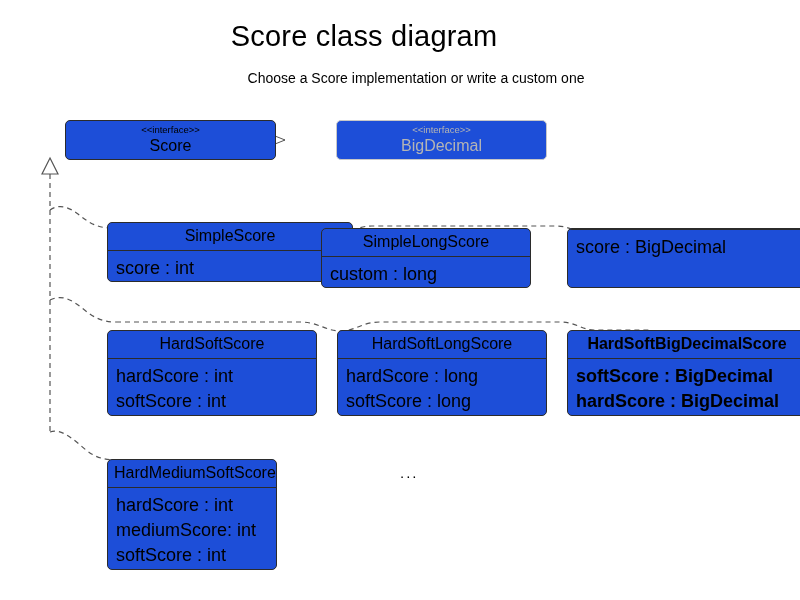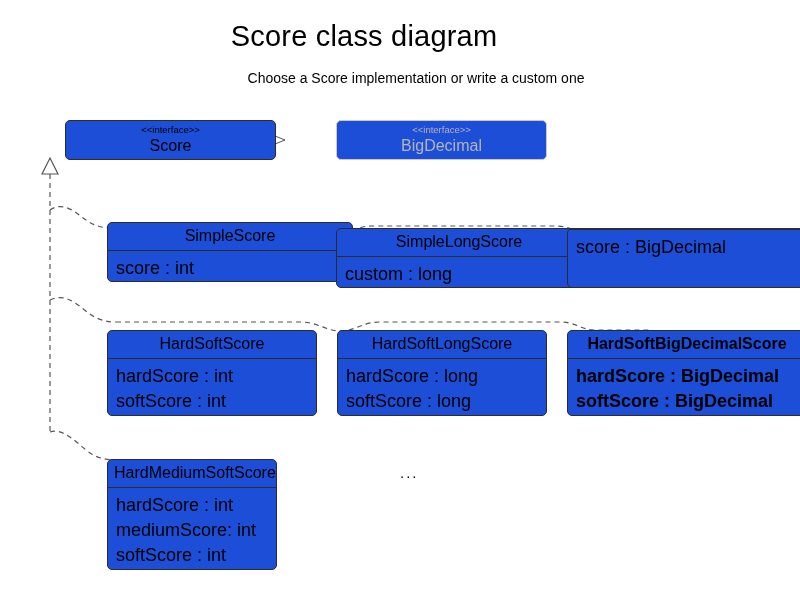--- a/index.html
+++ b/index.html
@@ -154,21 +154,21 @@
   <div class="uml-class" style="left:70px; top:222px; width:246px; height:60px;">
     <div class="uml-header">
       <span class="class-name">SimpleScore</span>
     </div>
     <div class="uml-sep"></div>
     <div class="uml-attrs">
       <span class="attr">score : int</span>
     </div>
   </div>
 
-  <div class="uml-class" style="left:299px; top:228px; width:246px; height:60px;">
+  <div class="uml-class" style="left:284px; top:228px; width:210px; height:60px;">
     <div class="uml-header">
       <span class="class-name">SimpleLongScore</span>
     </div>
     <div class="uml-sep"></div>
     <div class="uml-attrs">
       <span class="attr">custom : long</span>
     </div>
   </div>
 
   <div class="uml-class" style="left:530px; top:228px; width:240px; height:60px;">
@@ -199,22 +199,22 @@
       <span class="attr">softScore : long</span>
     </div>
   </div>
 
   <div class="uml-class" style="left:530px; top:330px; width:240px; height:86px;font-weight:bold;">
     <div class="uml-header">
       <span class="class-name">HardSoftBigDecimalScore</span>
     </div>
     <div class="uml-sep"></div>
     <div class="uml-attrs">
+      <span class="attr">softScore : BigDecimal</span>
       <span class="attr">hardScore : BigDecimal</span>
-      <span class="attr">softScore : BigDecimal</span>
     </div>
   </div>
 
   <div class="uml-class" style="left:70px; top:459px; width:170px; height:111px;">
     <div class="uml-header">
       <span class="class-name">HardMediumSoftScore</span>
     </div>
     <div class="uml-sep"></div>
     <div class="uml-attrs">
       <span class="attr">hardScore : int</span>

